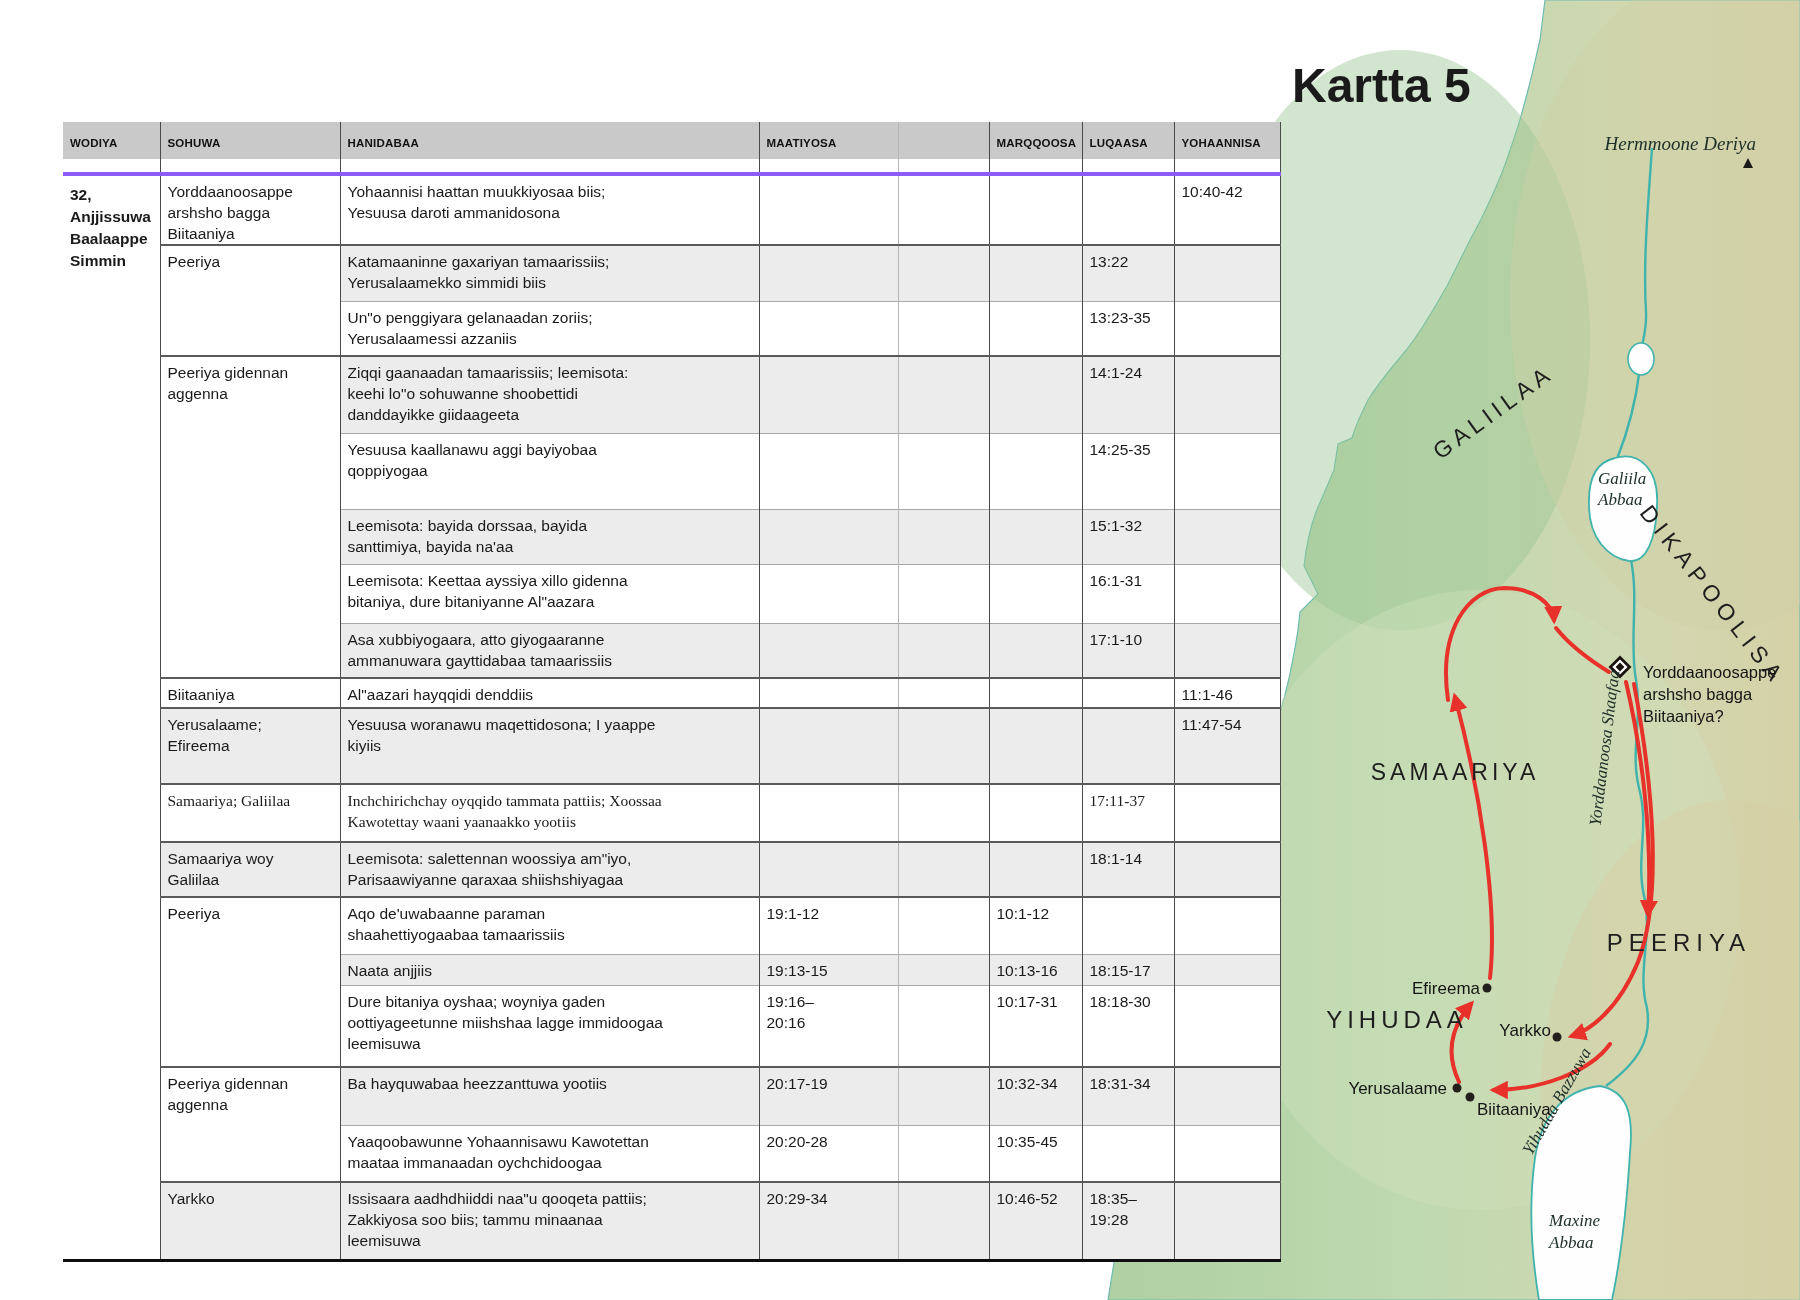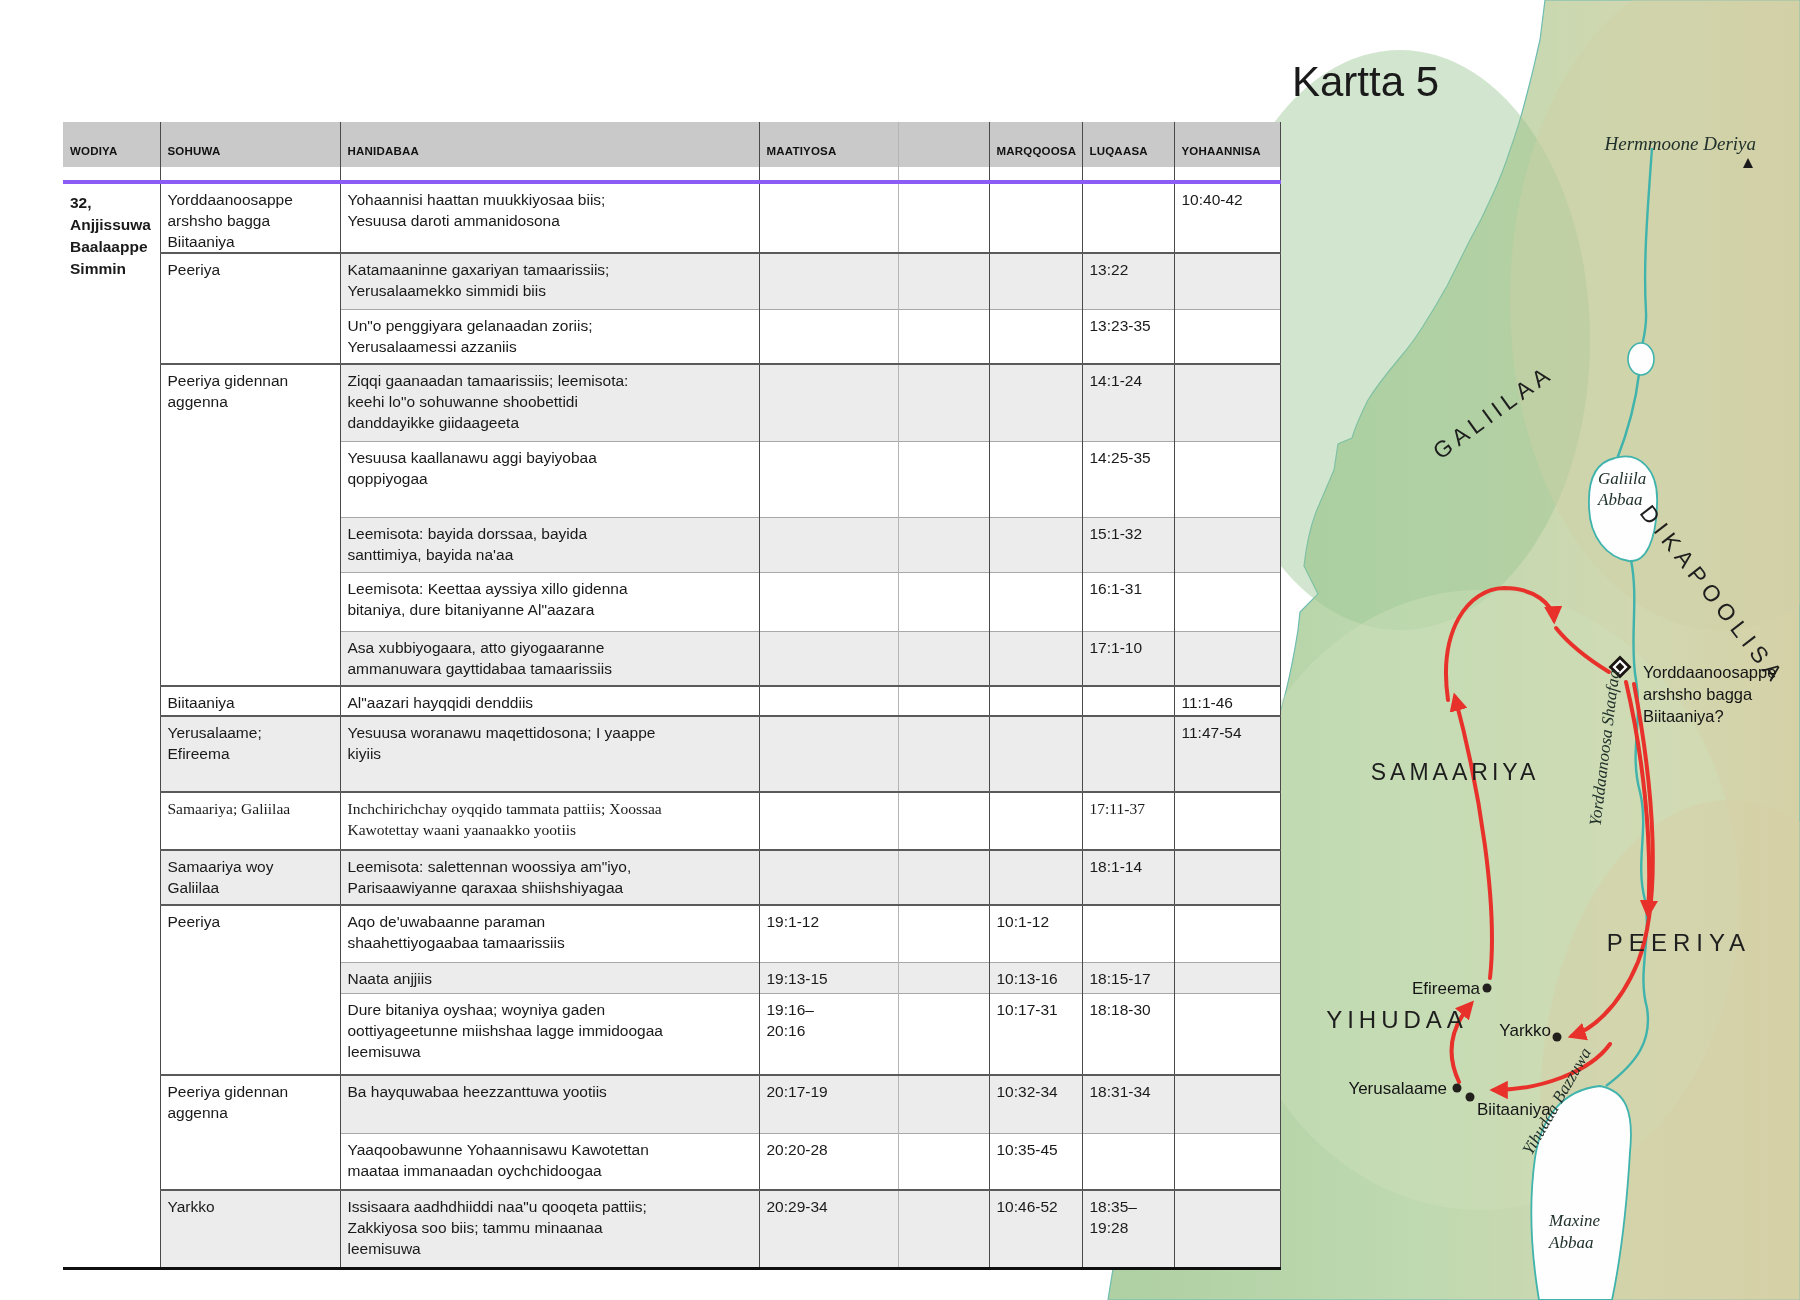--- a/index.html
+++ b/index.html
@@ -1,25 +1,25 @@
 <!DOCTYPE html>
 <html><head>
 <meta charset="utf-8">
 <style>
   html,body{margin:0;padding:0;background:#fff;}
   #page{position:relative;width:1800px;height:1300px;overflow:hidden;background:#fff;
         font-family:"Liberation Sans",sans-serif;color:#1a1a1a;}
   #map-svg{position:absolute;left:0;top:0;z-index:0;}
   #doc-title{position:absolute;left:63px;top:48px;width:760px;font-size:17.5px;font-weight:bold;
              letter-spacing:.1px;z-index:2;background:#fff;}
-  #map-title{position:absolute;left:1292px;top:58px;font-size:42px;font-weight:400;z-index:2;}
+  #map-title{position:absolute;left:1292px;top:58px;font-size:48px;font-weight:700;z-index:2;}
   #tbl-wrap{position:absolute;left:63px;top:122px;z-index:1;}
   table{border-collapse:collapse;table-layout:fixed;width:1217px;border-bottom:3px solid #0f0f0f;}
   th{background:#c9c9c9;height:33px;font-size:11.5px;font-weight:bold;text-align:left;
-     padding:12px 0 0 7px;letter-spacing:.2px;color:#111;}
+     padding:4px 0 0 7px;letter-spacing:.2px;color:#111;}
   td{vertical-align:top;font-size:15.5px;line-height:21px;padding:5px 8px 0 7px;
      overflow:hidden;}
   tr.w{background:#fff;} tr.g{background:#ececec;}
   td{background:transparent;}
   .wod{background:#fff;font-weight:bold;line-height:22px;padding-top:8px;}
   .soh.multi{background:#fff;}
   .han{padding-right:95px;}
   .soh{padding-right:24px;}
   .ref{white-space:pre-line;}
   .c1,.c2,.c3,.c5,.c6,.c7{border-left:1px solid #4a4a4a;}

